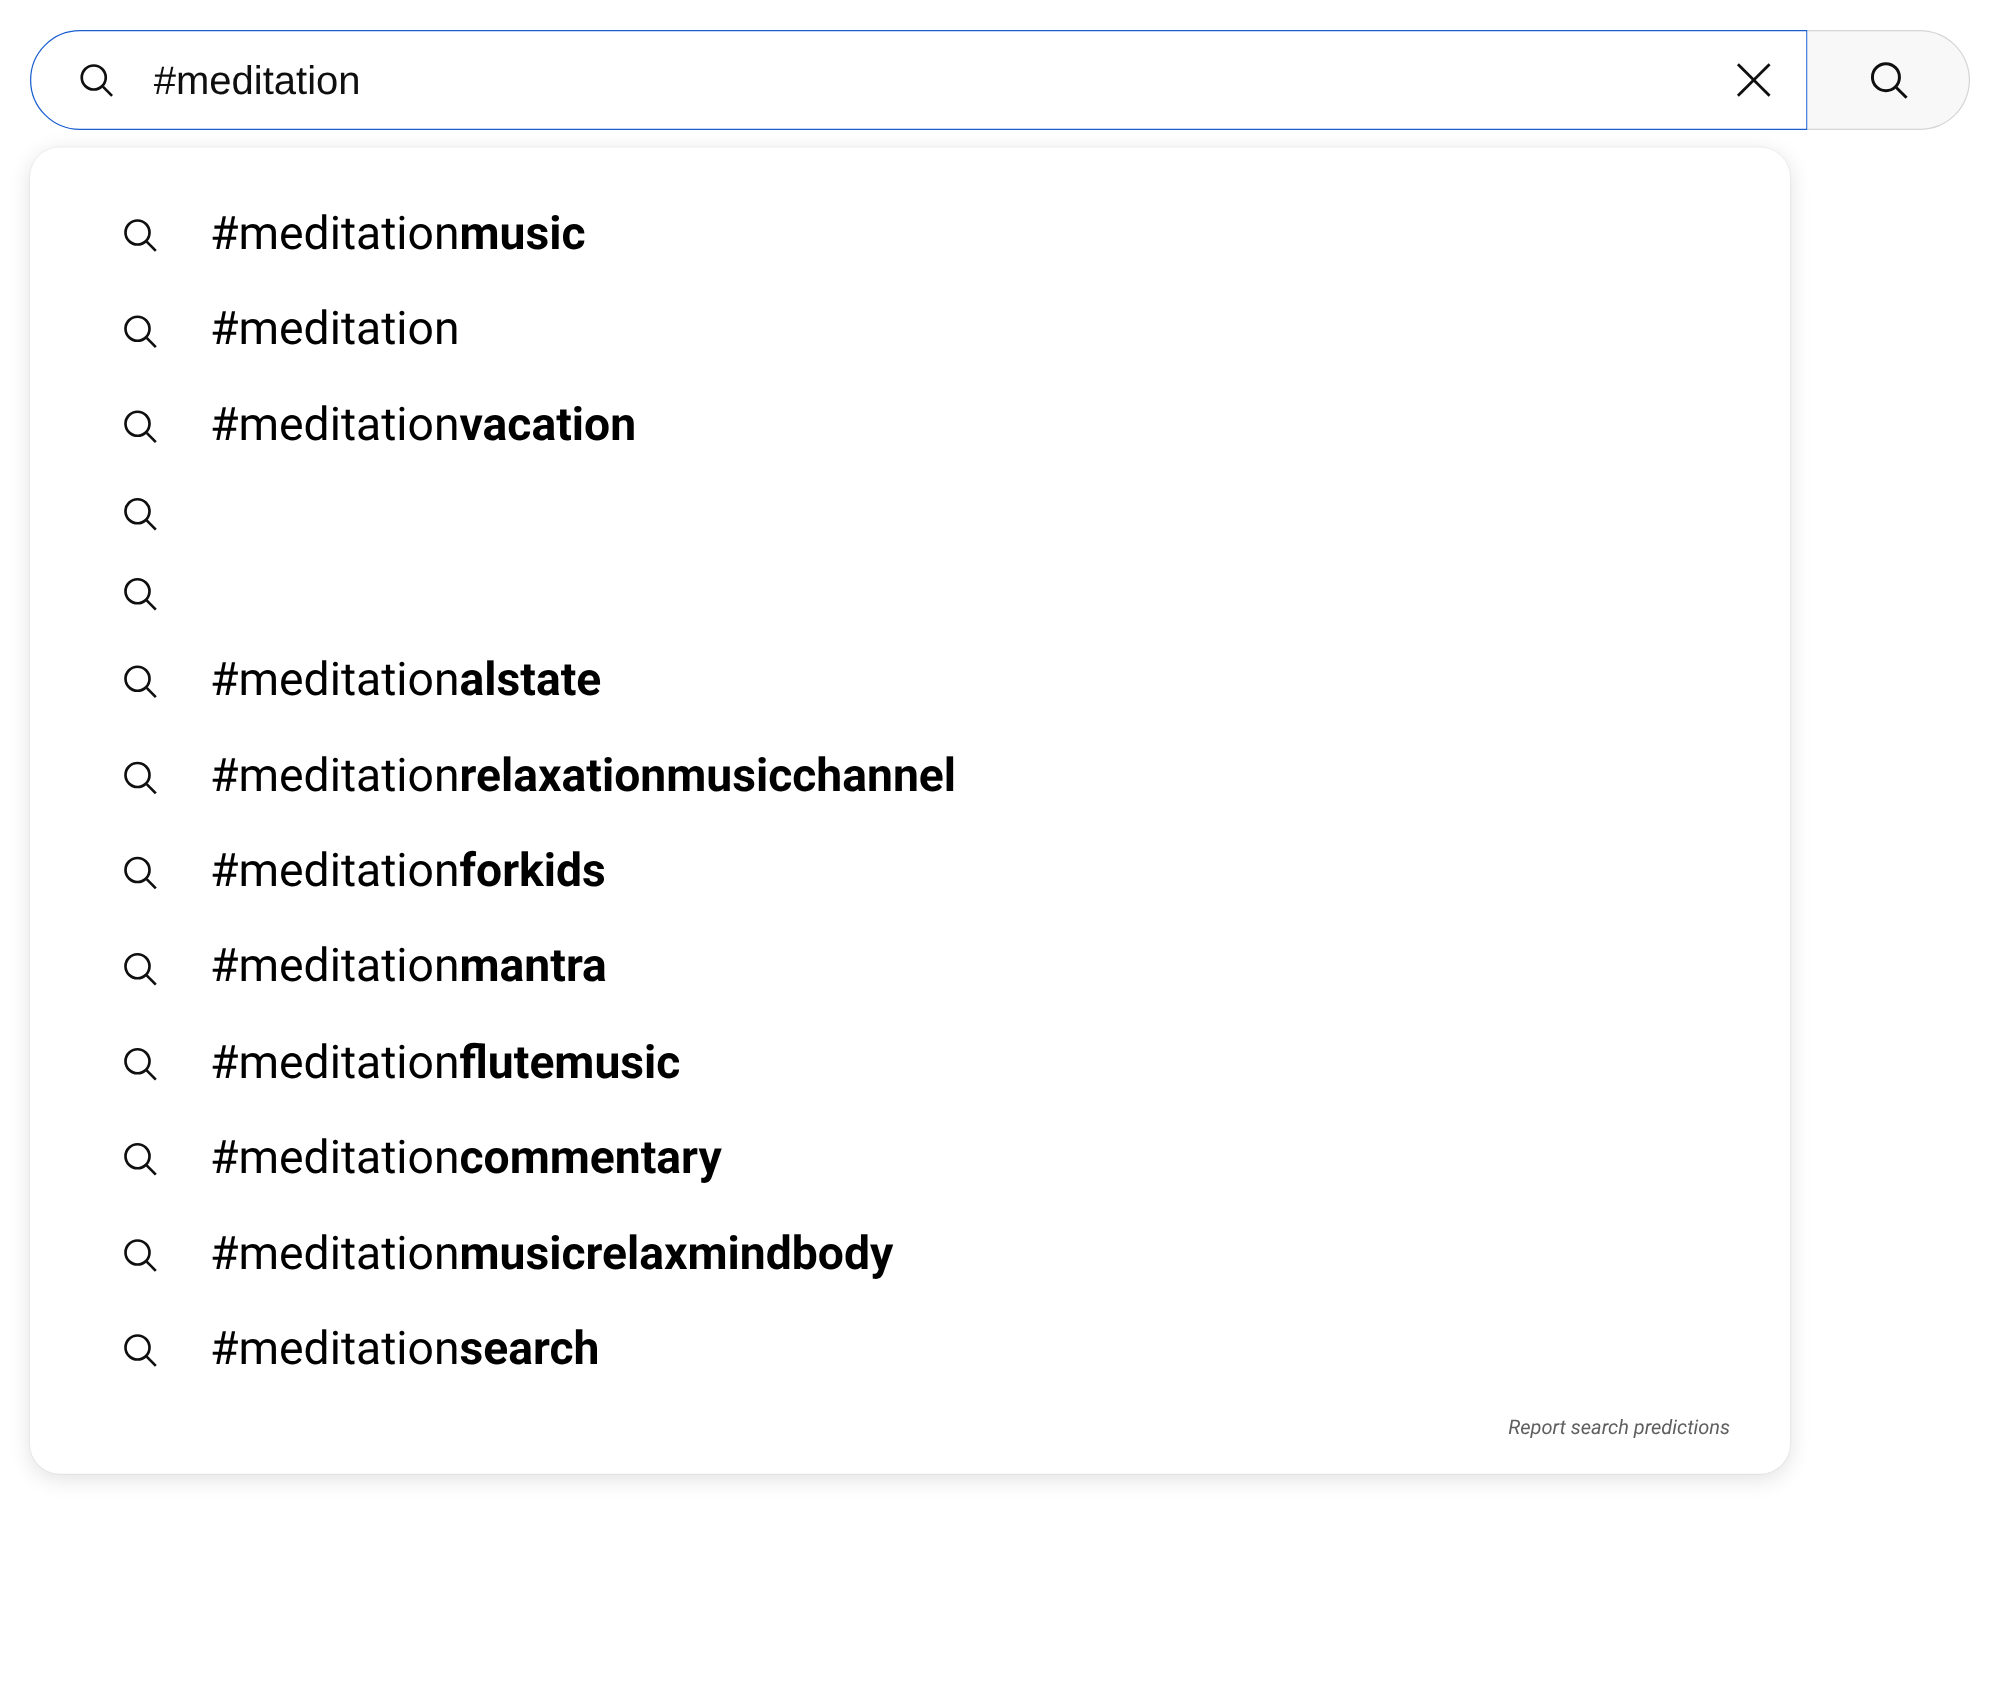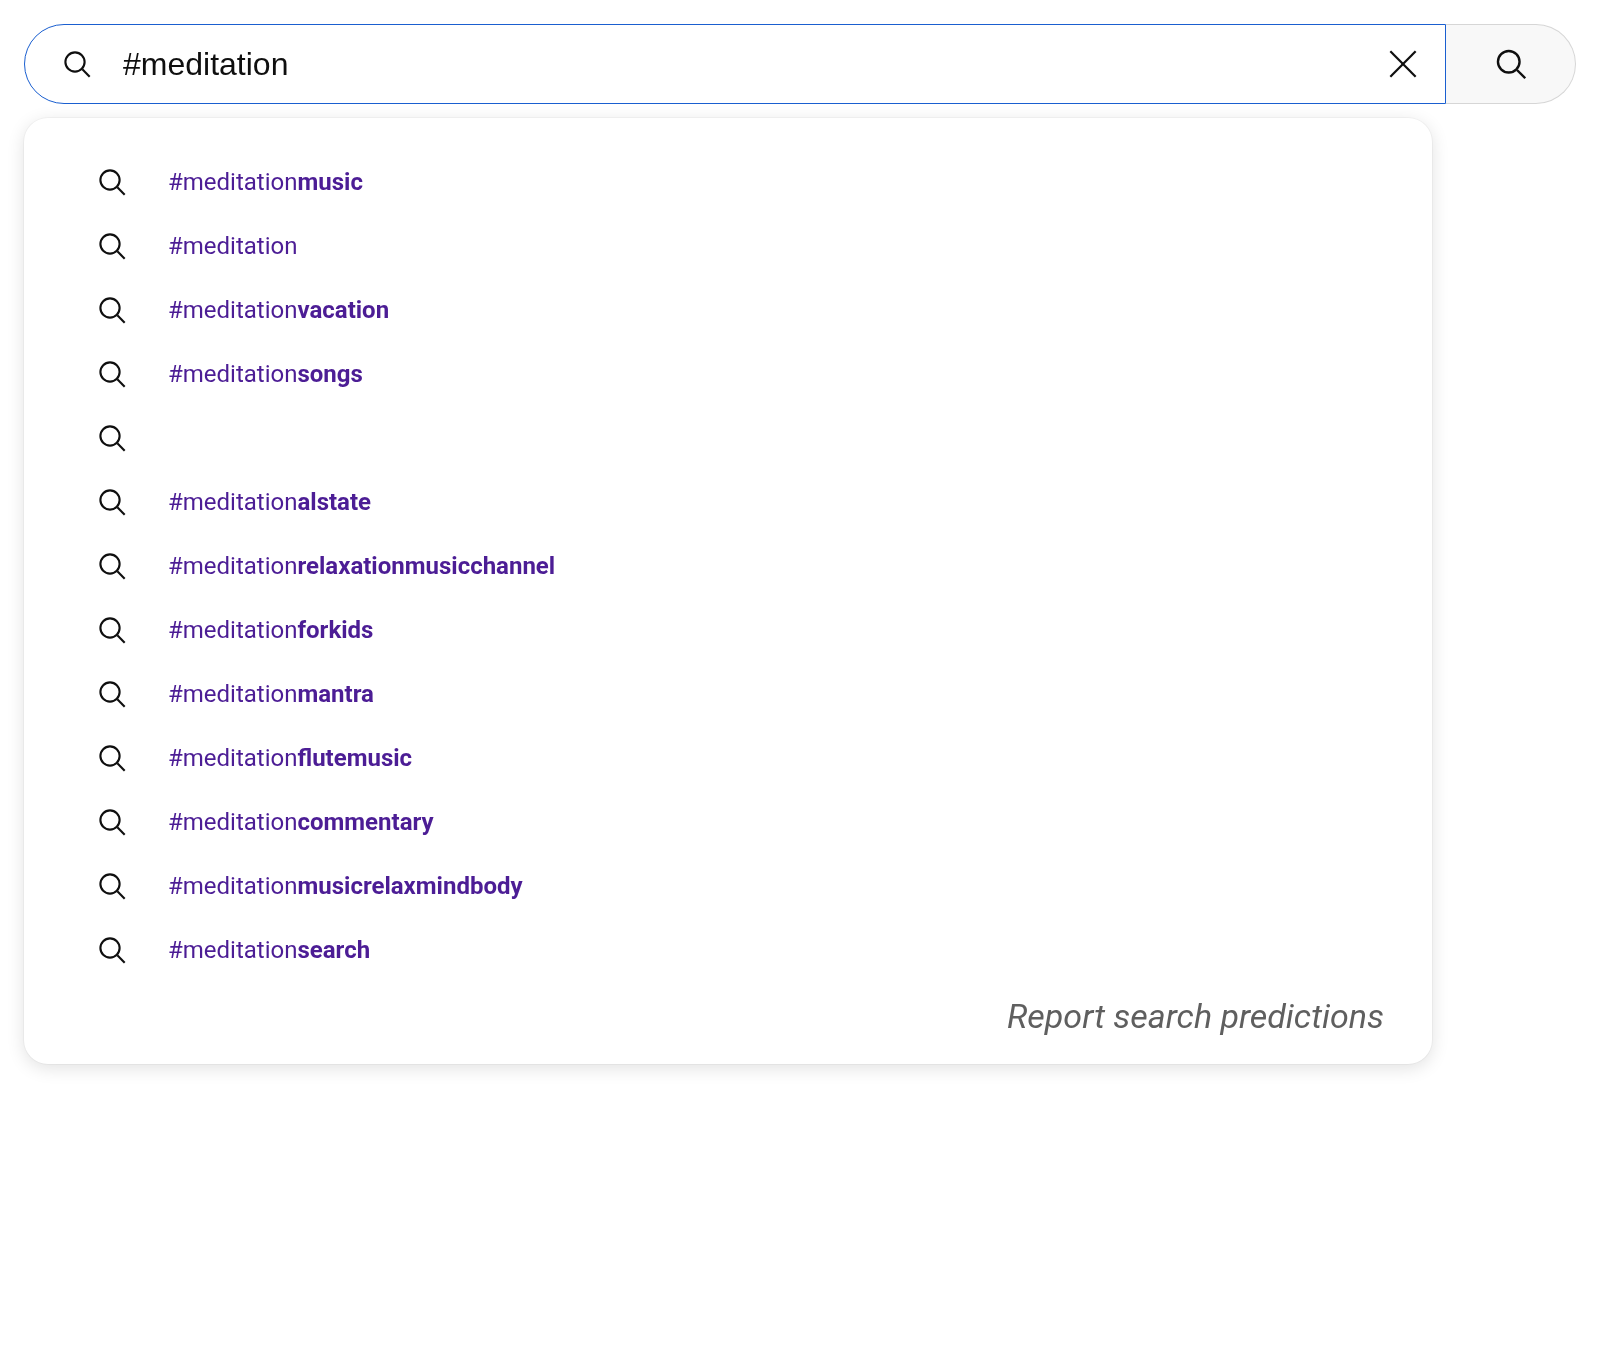--- a/index.html
+++ b/index.html
@@ -67,38 +67,38 @@
     background: #fff;
     border-radius: 24px;
     box-shadow: 0 4px 18px rgba(0,0,0,0.12), 0 0 0 1px rgba(0,0,0,0.03);
     padding: 32px 0 18px 0;
   }
   .suggestion {
     display: flex;
     align-items: center;
     padding: 16px 36px 16px 72px;
     cursor: pointer;
-    font-size: 24px;
-    color: #4c1d95;
+    font-size: 37px;
+    color: #000000;
     line-height: 1.2;
   }
   .suggestion .icon-sugg {
     width: 32px;
     height: 32px;
     flex-shrink: 0;
     margin-right: 40px;
   }
   .sugg-text .prefix { font-weight: 400; }
   .sugg-text .bold { font-weight: 700; }
   .report-link {
     text-align: right;
     padding: 14px 48px 10px 0;
   }
   .report-link a {
-    font-size: 34px;
+    font-size: 16px;
     font-style: italic;
     color: #5f5f5f;
     text-decoration: none;
     cursor: pointer;
   }
   svg { display: block; }
 </style>
 </head>
 <body>
 
@@ -159,21 +159,20 @@
         </span>
         <span class="sugg-text"><span class="prefix">#meditation</span><span class="bold">vacation</span></span>
       </div>
       <div class="suggestion">
         <span class="icon-sugg">
           <svg viewBox="0 0 24 24" width="32" height="32" fill="none" stroke="#0f0f0f" stroke-width="1.6">
             <circle cx="10.5" cy="10.5" r="7.2"></circle>
             <line x1="16" y1="16" x2="21.5" y2="21.5"></line>
           </svg>
         </span>
-        <span class="sugg-text"><span class="prefix">#meditation</span><span class="bold">songs</span></span>
       </div>
       <div class="suggestion">
         <span class="icon-sugg">
           <svg viewBox="0 0 24 24" width="32" height="32" fill="none" stroke="#0f0f0f" stroke-width="1.6">
             <circle cx="10.5" cy="10.5" r="7.2"></circle>
             <line x1="16" y1="16" x2="21.5" y2="21.5"></line>
           </svg>
         </span>
       </div>
       <div class="suggestion">

